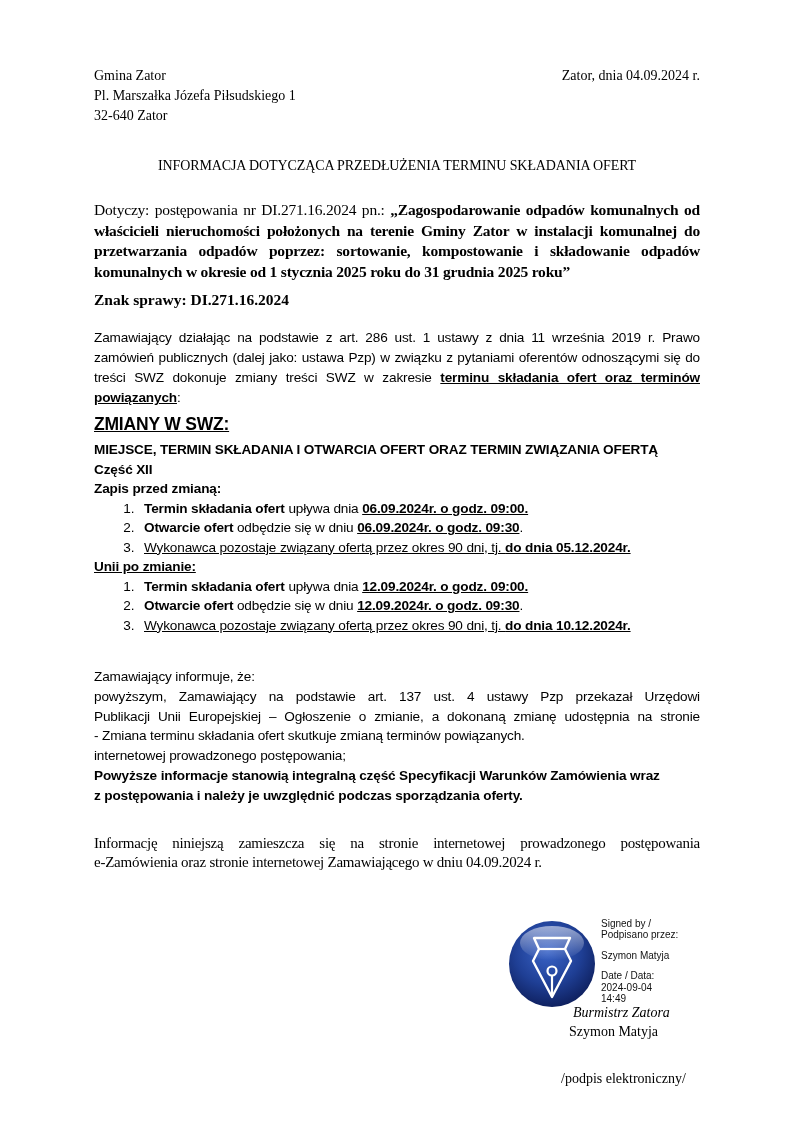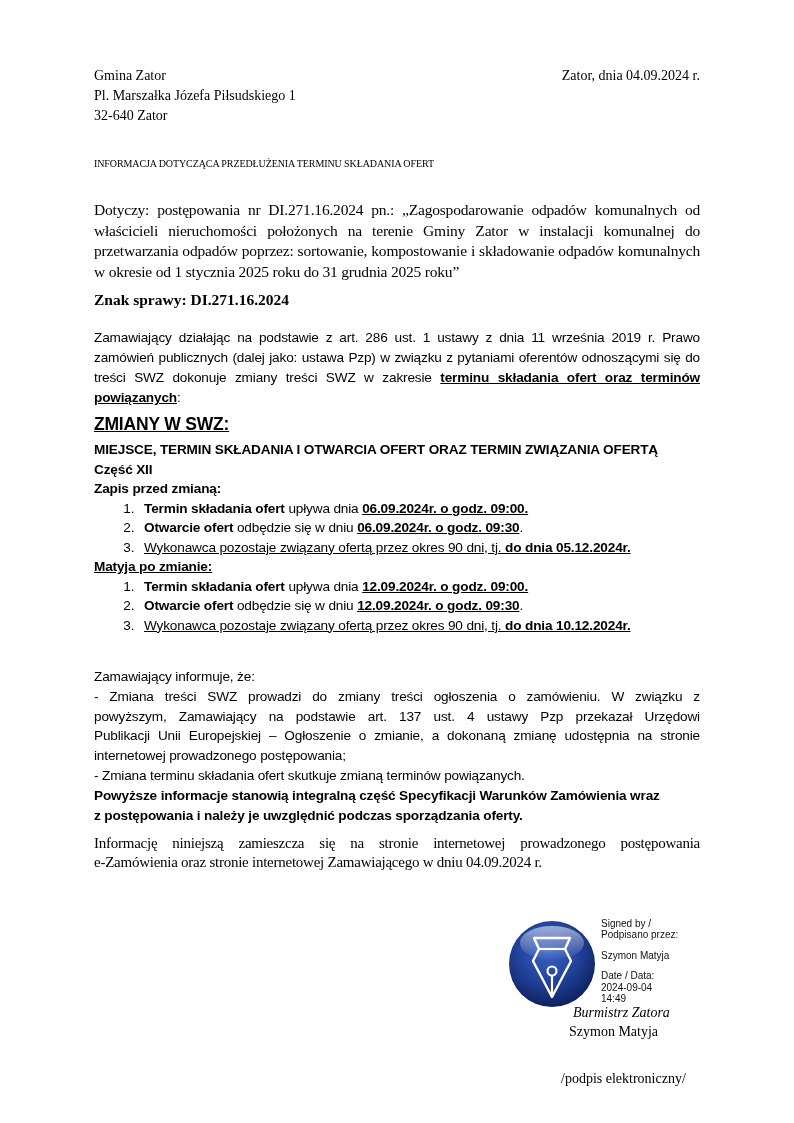--- a/index.html
+++ b/index.html
@@ -2,23 +2,23 @@
 <html><head>
 <meta charset="utf-8">
 <style>
   html, body { margin:0; padding:0; background:#ffffff; }
   body { width:794px; height:1123px; position:relative; overflow:hidden; color:#000; }
   .serif { font-family: "Liberation Serif", "DejaVu Serif", serif; }
   .sans { font-family: "Liberation Sans", "DejaVu Sans", sans-serif; }
   .abs { position:absolute; }
   .hdr-left { left:94px; top:66px; font-size:14px; line-height:20px; }
   .hdr-right { right:94px; top:66px; font-size:14px; line-height:20px; text-align:right; }
-  .title { left:94px; width:606px; top:158px; font-size:10px; text-align:left; letter-spacing:-0.1px; }
+  .title { left:94px; width:606px; top:158px; font-size:14px; text-align:center; letter-spacing:-0.1px; }
   .dotyczy { left:94px; width:606px; top:200px; font-size:15.5px; line-height:20.5px; text-align:justify; letter-spacing:-0.2px; }
-  .dotyczy b { font-weight:normal; }
+  .dotyczy b { font-weight:bold; }
   .znak { left:94px; top:291px; font-size:15.5px; font-weight:bold; }
   .para1 { left:94px; width:606px; top:328px; font-size:13.6px; line-height:20px; text-align:justify; letter-spacing:-0.15px; }
   .u { text-decoration:underline; }
   .b { font-weight:bold; }
   .zmiany-h { left:94px; top:414px; font-size:17.5px; font-weight:bold; text-decoration:underline; letter-spacing:-0.2px; }
   .swz { left:94px; width:620px; top:440px; font-size:13.6px; line-height:19.5px; letter-spacing:-0.15px; }
   .swz .line { white-space:nowrap; }
   .swz ol { margin:0; padding-left:44px; }
   .swz ol li { padding-left:6px; }
   .para2 { left:94px; width:606px; top:667px; font-size:13.6px; line-height:19.8px; text-align:justify; letter-spacing:-0.15px; }
@@ -60,35 +60,34 @@
 
 <div class="abs swz sans">
   <div class="line b">MIEJSCE, TERMIN SKŁADANIA I OTWARCIA OFERT ORAZ TERMIN ZWIĄZANIA OFERTĄ</div>
   <div class="line b">Część XII</div>
   <div class="line b">Zapis przed zmianą:</div>
   <ol>
     <li class="line"><span class="b">Termin składania ofert</span><span> upływa dnia </span><span class="b u">06.09.2024r. o godz. 09:00.</span></li>
     <li class="line"><span class="b">Otwarcie ofert</span><span> odbędzie się w dniu </span><span class="b u">06.09.2024r. o godz. 09:30</span><span>.</span></li>
     <li class="line u"><span>Wykonawca pozostaje związany ofertą przez okres 90 dni, tj. </span><span class="b">do dnia 05.12.2024r.</span></li>
   </ol>
-  <div class="line b u">Matyja po zmianie:</div>
+  <div class="line b u">Unii po zmianie:</div>
   <ol>
     <li class="line"><span class="b">Termin składania ofert</span><span> upływa dnia </span><span class="b u">12.09.2024r. o godz. 09:00.</span></li>
     <li class="line"><span class="b">Otwarcie ofert</span><span> odbędzie się w dniu </span><span class="b u">12.09.2024r. o godz. 09:30</span><span>.</span></li>
     <li class="line u"><span>Wykonawca pozostaje związany ofertą przez okres 90 dni, tj. </span><span class="b">do dnia 10.12.2024r.</span></li>
   </ol>
 </div>
 
 <div class="abs para2 sans">
   <div>Zamawiający informuje, że:</div>
-  <div class="jl">- Zmiana treści SWZ prowadzi do zmiany treści ogłoszenia o zamówieniu. W związku z</div>
   <div class="jl">powyższym, Zamawiający na podstawie art. 137 ust. 4 ustawy Pzp przekazał Urzędowi</div>
   <div class="jl">Publikacji Unii Europejskiej – Ogłoszenie o zmianie, a dokonaną zmianę udostępnia na stronie</div>
+  <div>- Zmiana terminu składania ofert skutkuje zmianą terminów powiązanych.</div>
   <div>internetowej prowadzonego postępowania;</div>
-  <div>- Zmiana terminu składania ofert skutkuje zmianą terminów powiązanych.</div>
   <div class="b">Powyższe informacje stanowią integralną część Specyfikacji Warunków Zamówienia wraz</div>
   <div class="b">z postępowania i należy je uwzględnić podczas sporządzania oferty.</div>
 </div>
 
 <div class="abs para3 serif">
   <div class="jl">Informację niniejszą zamieszcza się na stronie internetowej prowadzonego postępowania</div>
   <div>e-Zamówienia oraz stronie internetowej Zamawiającego w dniu 04.09.2024 r.</div>
 </div>
 
 <div class="abs sig-box">

